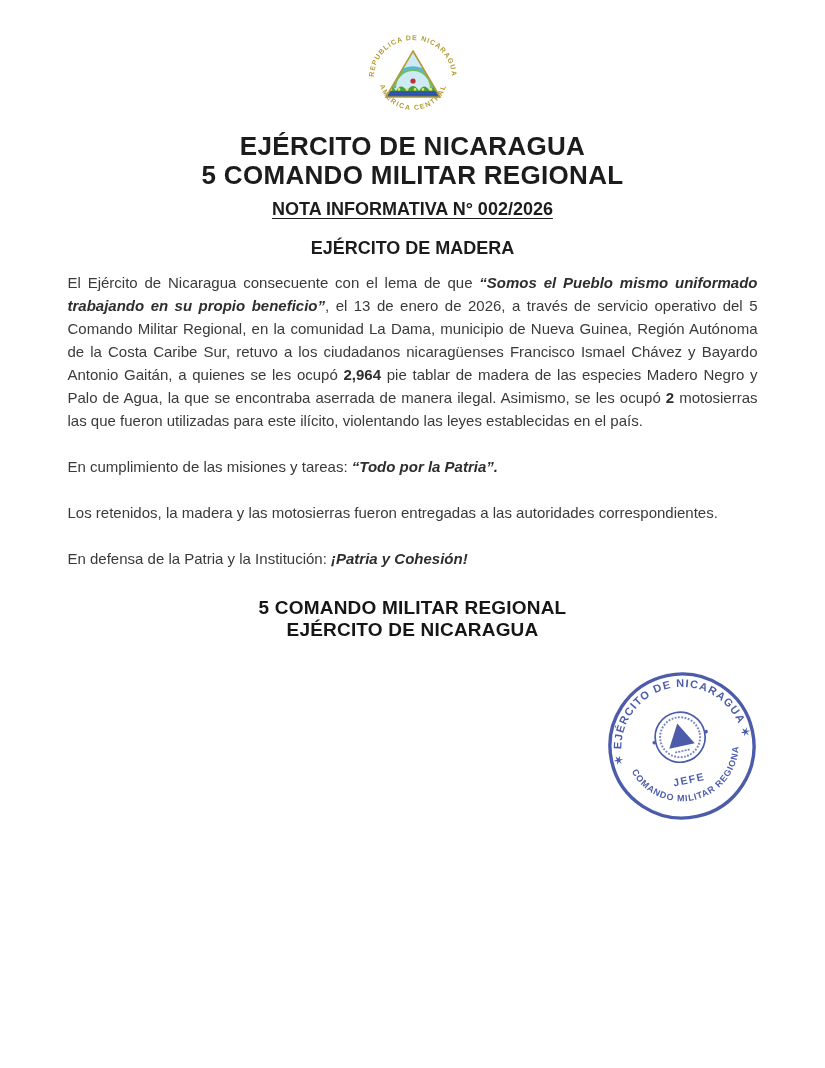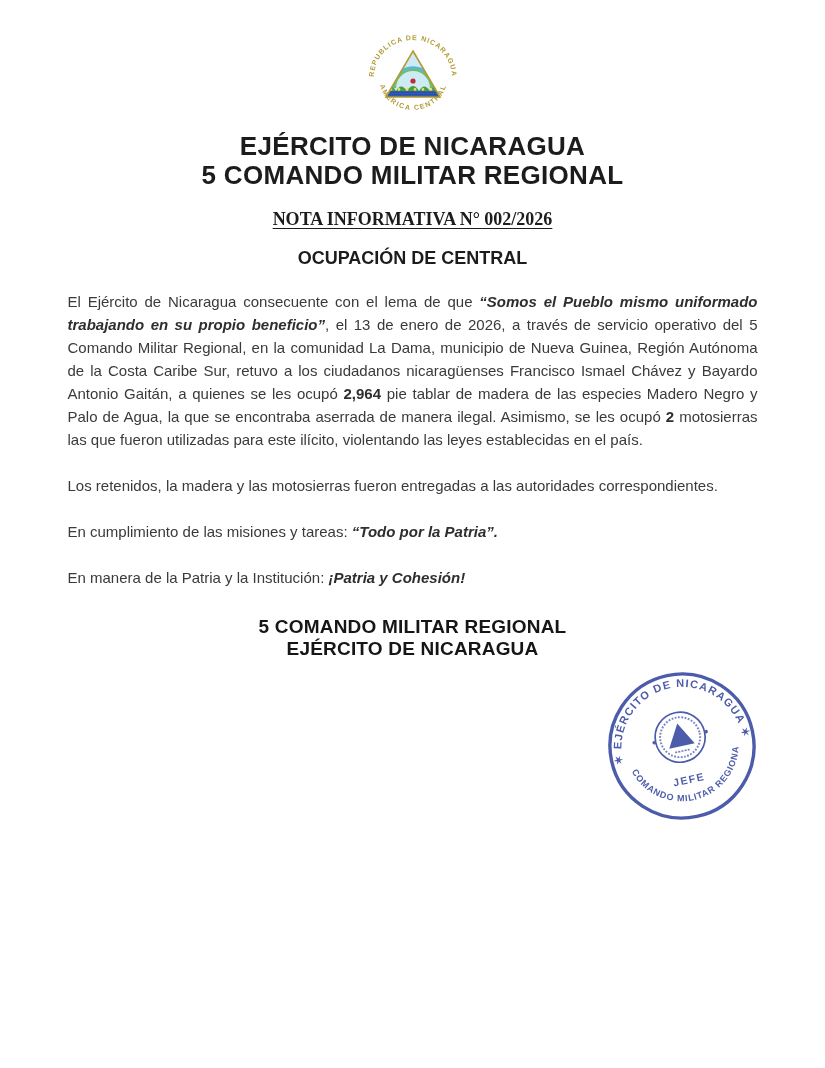--- a/index.html
+++ b/index.html
@@ -21,39 +21,38 @@
   .doc-title {
     margin-top: 14px;
     text-align: center;
     font-weight: bold;
     font-size: 26px;
     line-height: 29px;
     color: #1c1c1c;
     letter-spacing: 0.3px;
   }
   .nota-line {
-    margin-top: 19px;
+    margin-top: 9px;
     text-align: center;
     font-weight: bold;
     font-size: 18px;
     color: #1c1c1c;
     text-decoration: underline;
     text-underline-offset: 3px;
-    font-family: Liberation Serif, serif;
   }
   .subject-line {
     margin-top: 18px;
     text-align: center;
     font-weight: bold;
     font-size: 18px;
     color: #1c1c1c;
   }
   .content {
     width: 690px;
-    margin: 21px auto 0;
+    margin: 12px auto 0;
     font-size: 15px;
     line-height: 23px;
     color: #3a3a3a;
     text-align: justify;
   }
   .content p { margin-bottom: 23px; }
   .content p:last-child { margin-bottom: 0; }
   .bi { font-weight: bold; font-style: italic; color: #2e2e2e; }
   .b  { font-weight: bold; color: #2e2e2e; }
   .signature-block {
@@ -123,30 +122,30 @@
     </svg>
   </div>
 
   <div class="doc-title">
     <div>EJÉRCITO DE NICARAGUA</div>
     <div>5 COMANDO MILITAR REGIONAL</div>
   </div>
 
   <div class="nota-line">NOTA INFORMATIVA N° 002/2026</div>
 
-  <div class="subject-line">OCUPACIÓN DE CENTRAL</div>
+  <div class="subject-line">EJÉRCITO DE MADERA</div>
 
   <div class="content">
     <p><span>El Ejército de Nicaragua consecuente con el lema de que </span><span class="bi">“Somos el Pueblo mismo uniformado trabajando en su propio beneficio”</span><span>, el 13 de enero de 2026, a través de servicio operativo del 5 Comando Militar Regional, en la comunidad La Dama, municipio de Nueva Guinea, Región Autónoma de la Costa Caribe Sur, retuvo a los ciudadanos nicaragüenses Francisco Ismael Chávez y Bayardo Antonio Gaitán, a quienes se les ocupó </span><span class="b">2,964</span><span> pie tablar de madera de las especies Madero Negro y Palo de Agua, la que se encontraba aserrada de manera ilegal. Asimismo, se les ocupó </span><span class="b">2</span><span> motosierras las que fueron utilizadas para este ilícito, violentando las leyes establecidas en el país.</span></p>
 
+    <p><span>En cumplimiento de las misiones y tareas: </span><span class="bi">“Todo por la Patria”.</span></p>
+
     <p>Los retenidos, la madera y las motosierras fueron entregadas a las autoridades correspondientes.</p>
 
-    <p><span>En cumplimiento de las misiones y tareas: </span><span class="bi">“Todo por la Patria”.</span></p>
-
-    <p><span>En manera de la Patria y la Institución: </span><span class="bi">¡Patria y Cohesión!</span></p>
+    <p><span>En defensa de la Patria y la Institución: </span><span class="bi">¡Patria y Cohesión!</span></p>
 
   </div>
 
   <div class="signature-block">
     <div>5 COMANDO MILITAR REGIONAL</div>
     <div>EJÉRCITO DE NICARAGUA</div>
   </div>
 
   <div class="stamp-wrap">
     <svg viewBox="0 0 156 156" width="156" height="156">

